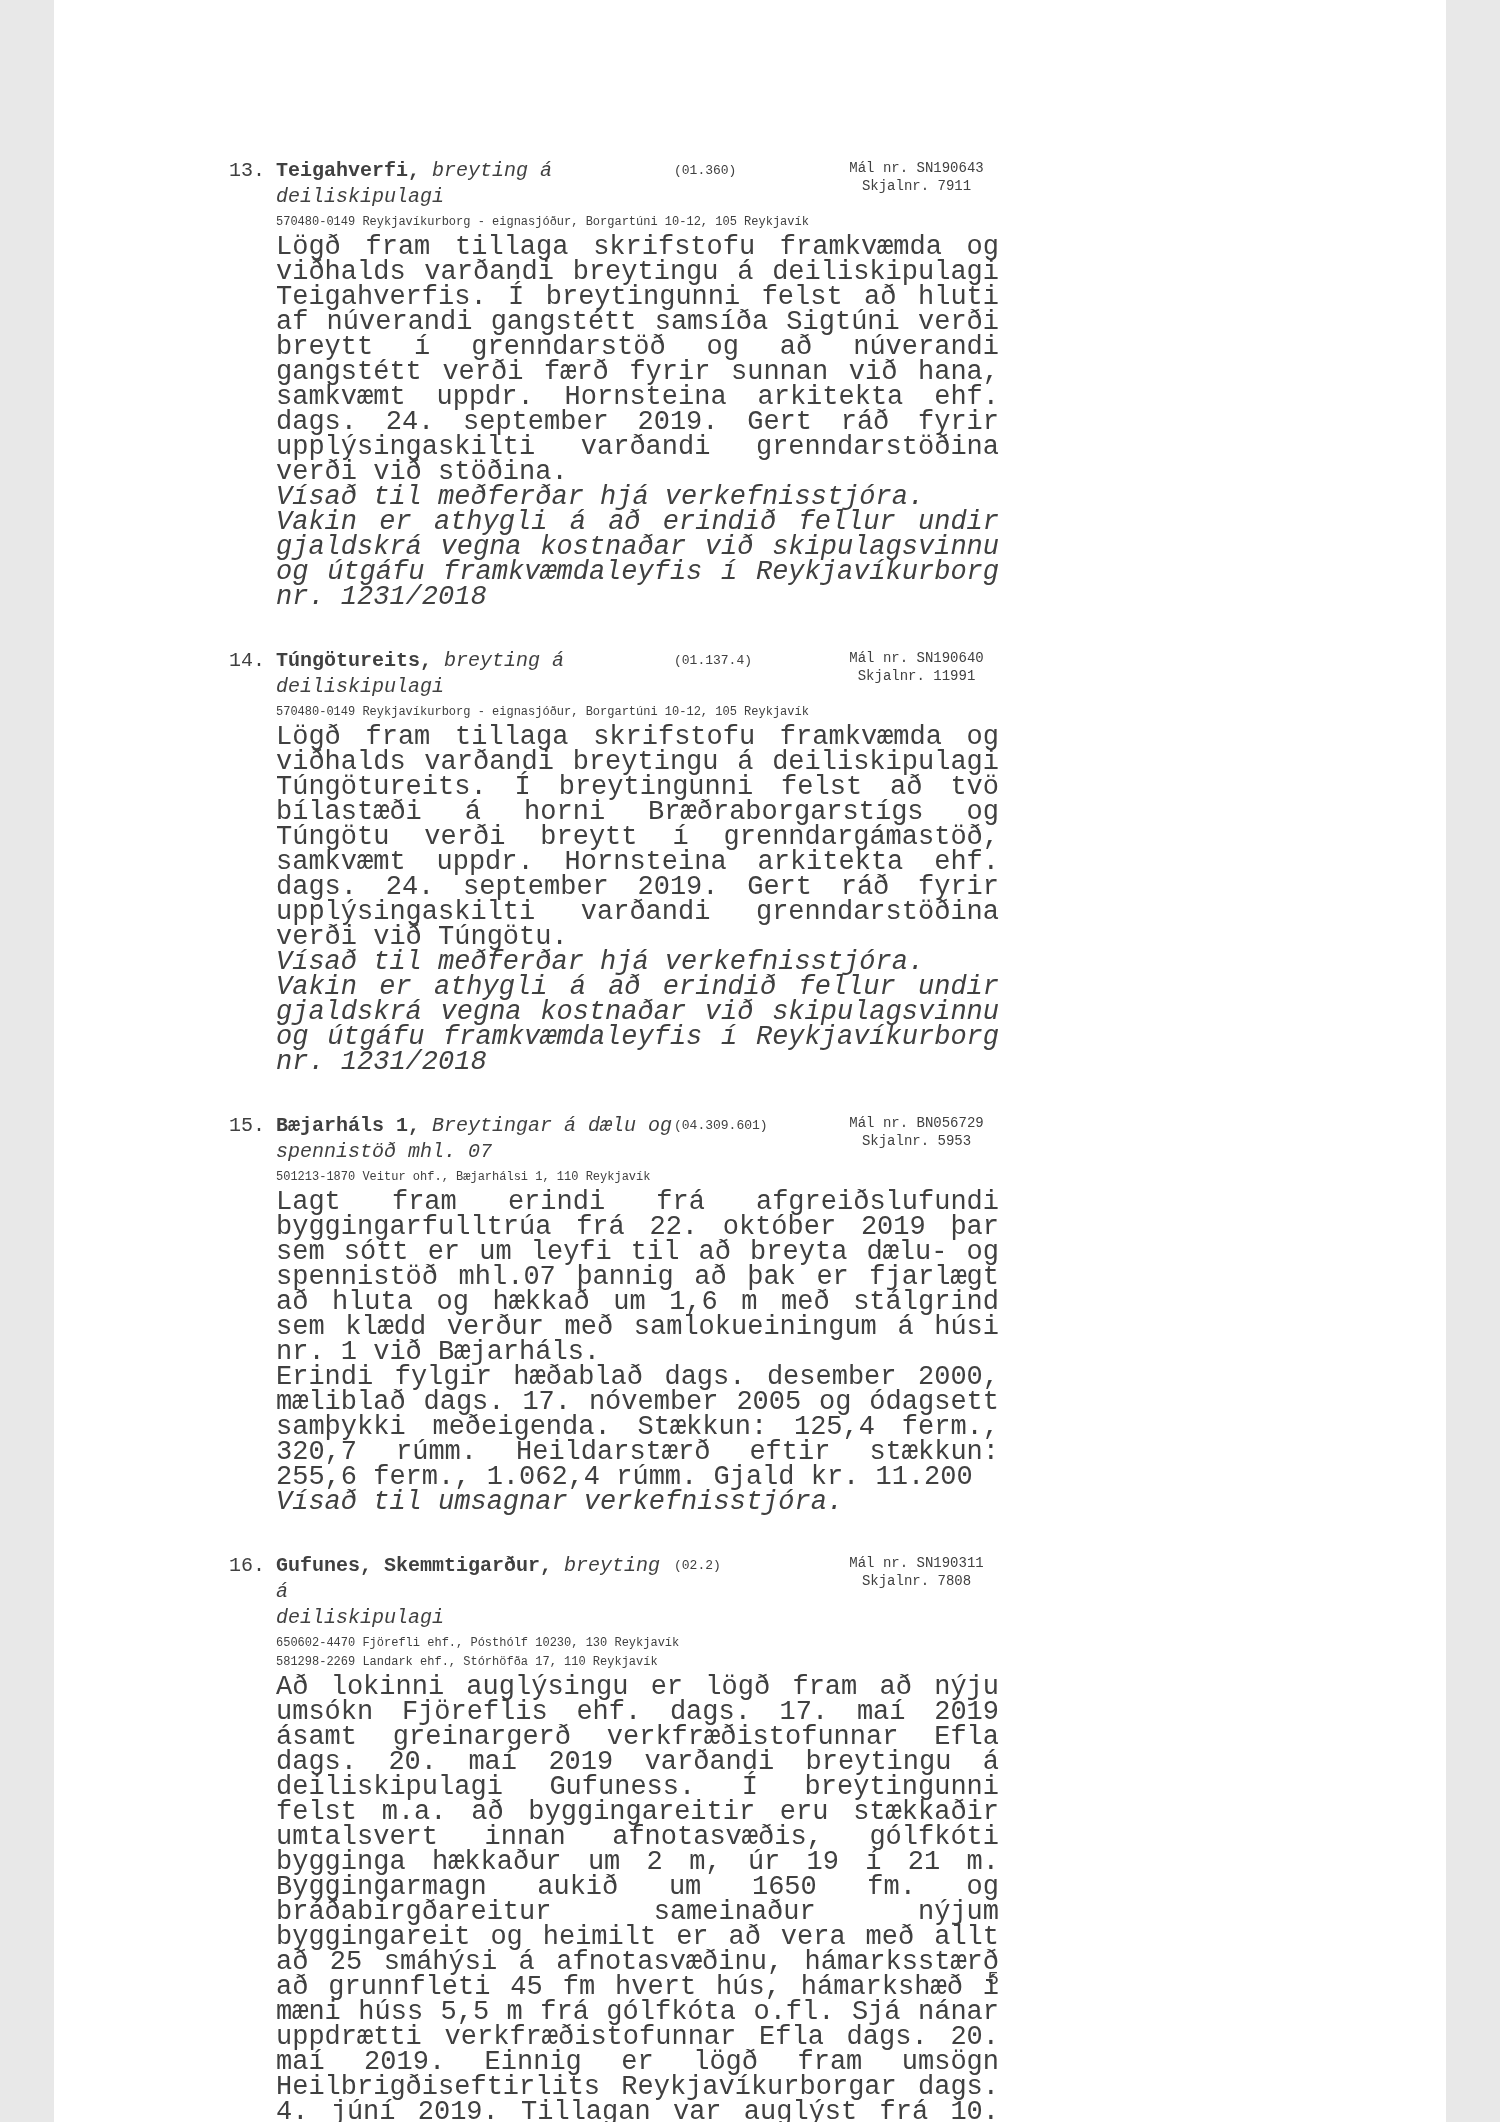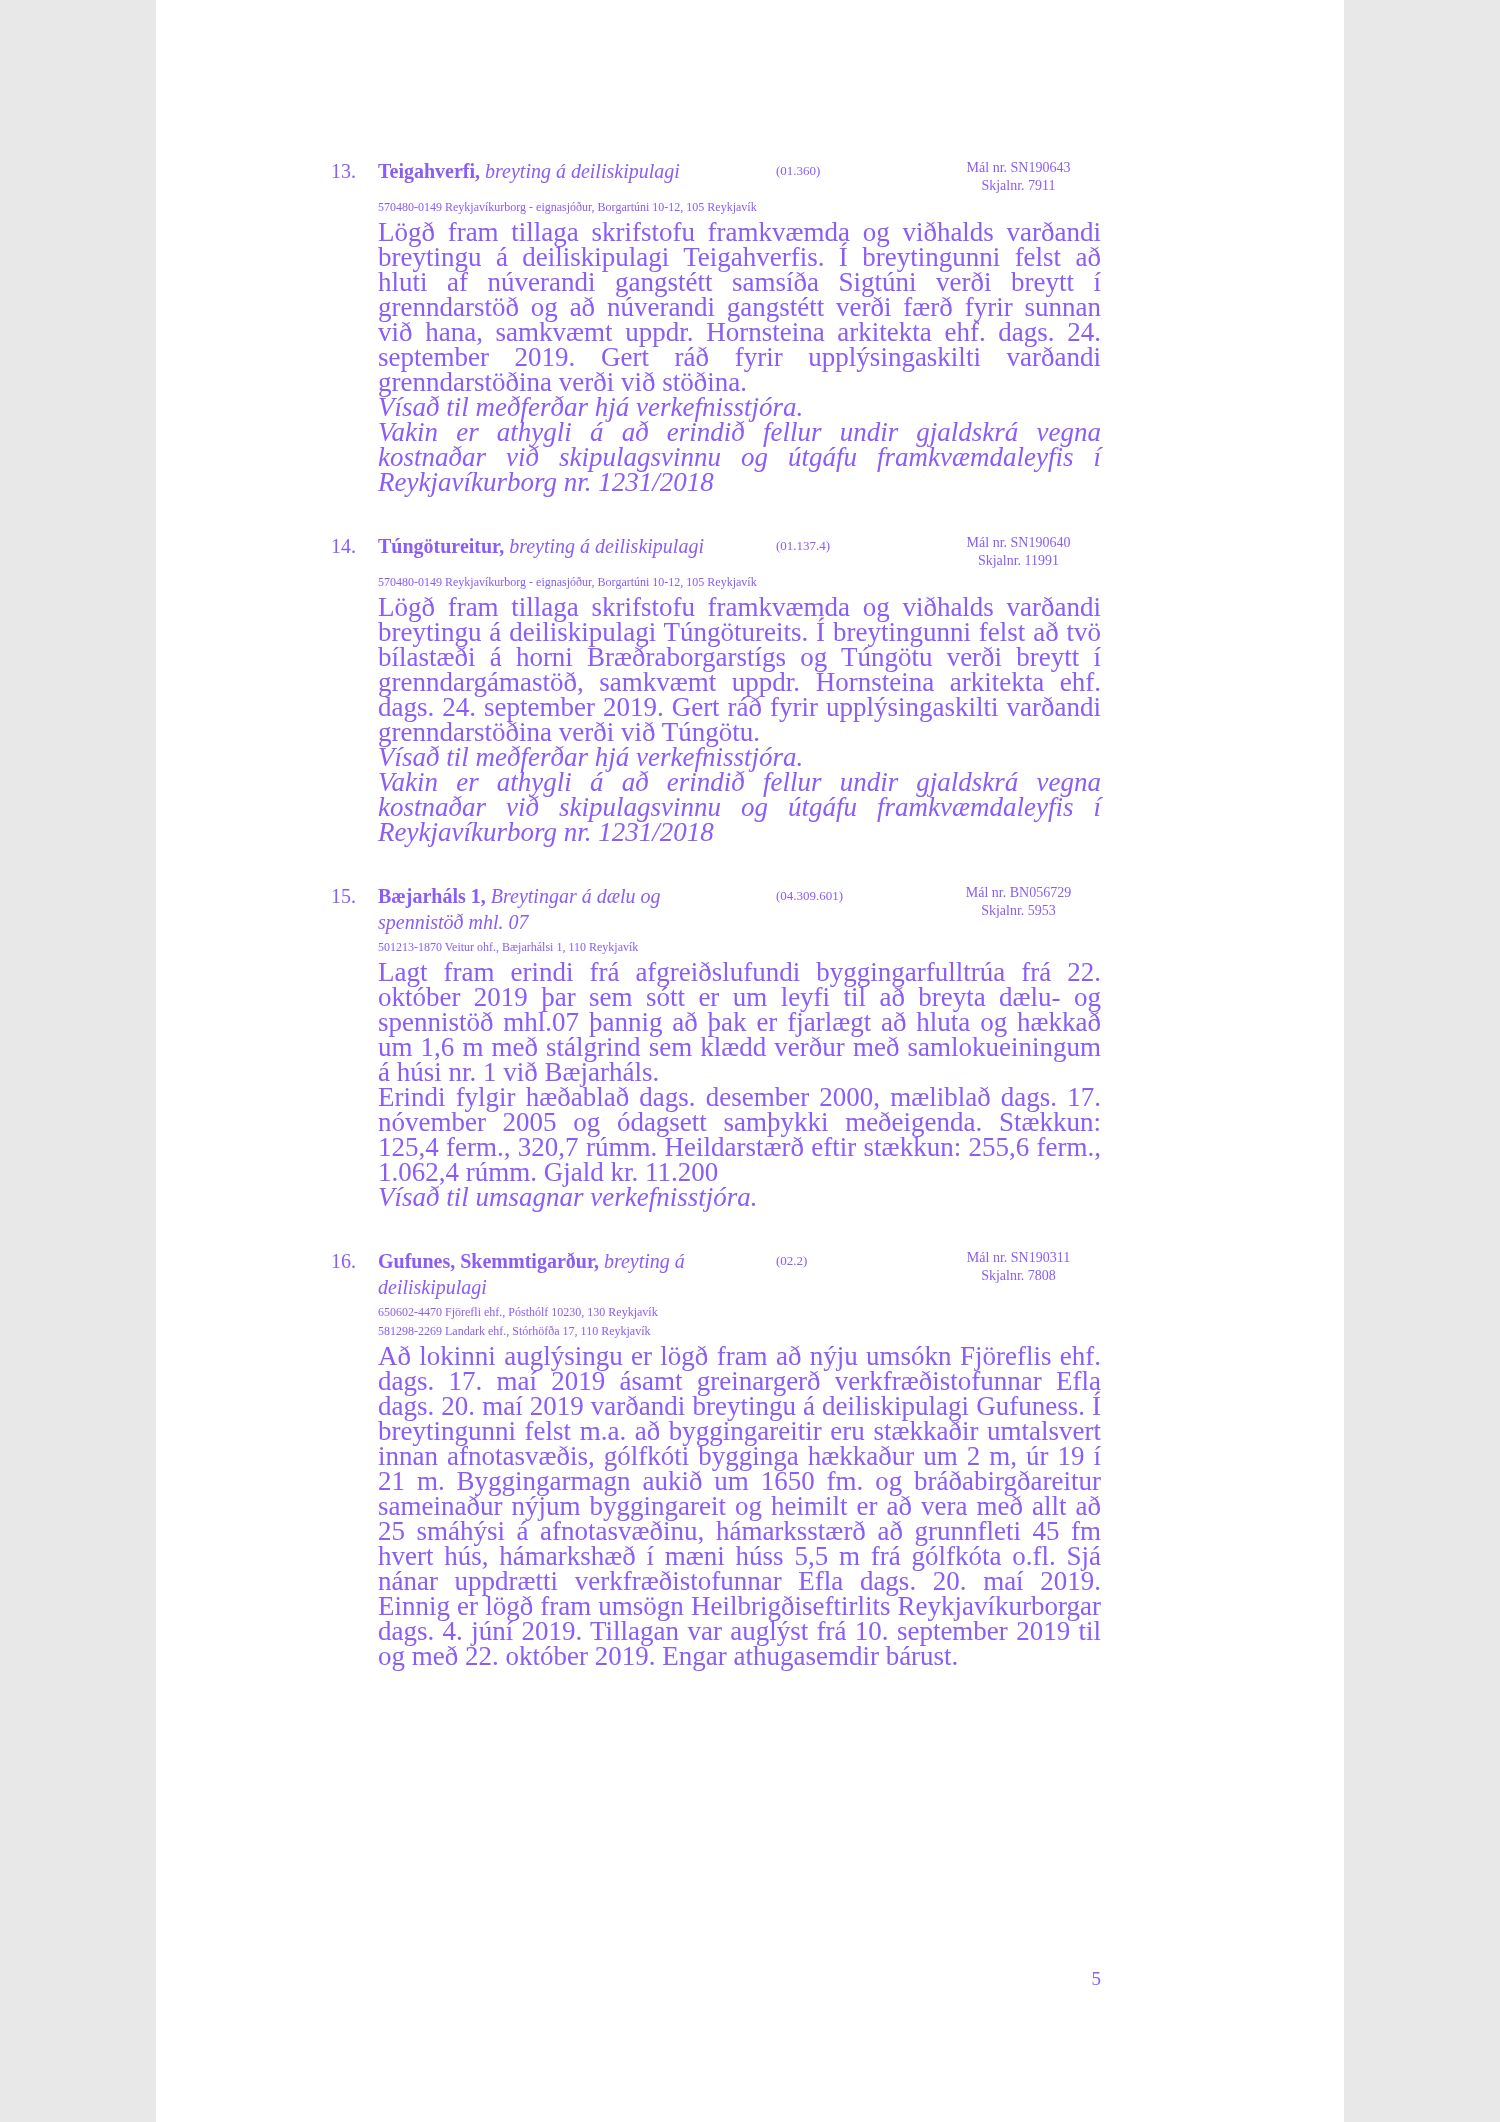--- a/index.html
+++ b/index.html
@@ -1,23 +1,23 @@
 <!DOCTYPE html>
 <html><head>
 <meta charset="utf-8">
 <style>
   html, body { margin: 0; padding: 0; background: #e8e8e8; }
   .page {
     position: relative;
-    width: 1188px;
+    width: 1392px;
     height: 2122px;
     margin: 0 auto;
     background: #ffffff;
-    font-family: Liberation Serif, serif;
-    color: #8b5cf6;
+    font-family: Liberation Mono, monospace;
+    color: #404040;
     overflow: hidden;
   }
   .content {
     position: absolute;
     left: 175px;
     top: 158px;
     width: 770px;
   }
   .item { margin-bottom: 38px; }
   .head {
@@ -90,21 +90,21 @@
         <p class="para">Lögð fram tillaga skrifstofu framkvæmda og viðhalds varðandi breytingu á deiliskipulagi Teigahverfis. Í breytingunni felst að hluti af núverandi gangstétt samsíða Sigtúni verði breytt í grenndarstöð og að núverandi gangstétt verði færð fyrir sunnan við hana, samkvæmt uppdr. Hornsteina arkitekta ehf. dags. 24. september 2019. Gert ráð fyrir upplýsingaskilti varðandi grenndarstöðina verði við stöðina.</p>
         <p class="para italic">Vísað til meðferðar hjá verkefnisstjóra.</p>
         <p class="para italic">Vakin er athygli á að erindið fellur undir gjaldskrá vegna kostnaðar við skipulagsvinnu og útgáfu framkvæmdaleyfis í Reykjavíkurborg nr. 1231/2018</p>
       </div>
     </div>
 
     <div class="item">
       <div class="head">
         <div class="num">14.</div>
         <div class="title">
-          <span class="b">Túngötureitur,</span>
+          <span class="b">Túngötureits,</span>
           <span class="i">breyting á deiliskipulagi</span>
         </div>
         <div class="code">(01.137.4)</div>
         <div class="refs">
           <div>Mál nr. SN190640</div>
           <div>Skjalnr. 11991</div>
         </div>
       </div>
       <div class="registrants">
         <div>570480-0149 Reykjavíkurborg - eignasjóður, Borgartúni 10-12, 105 Reykjavík</div>

